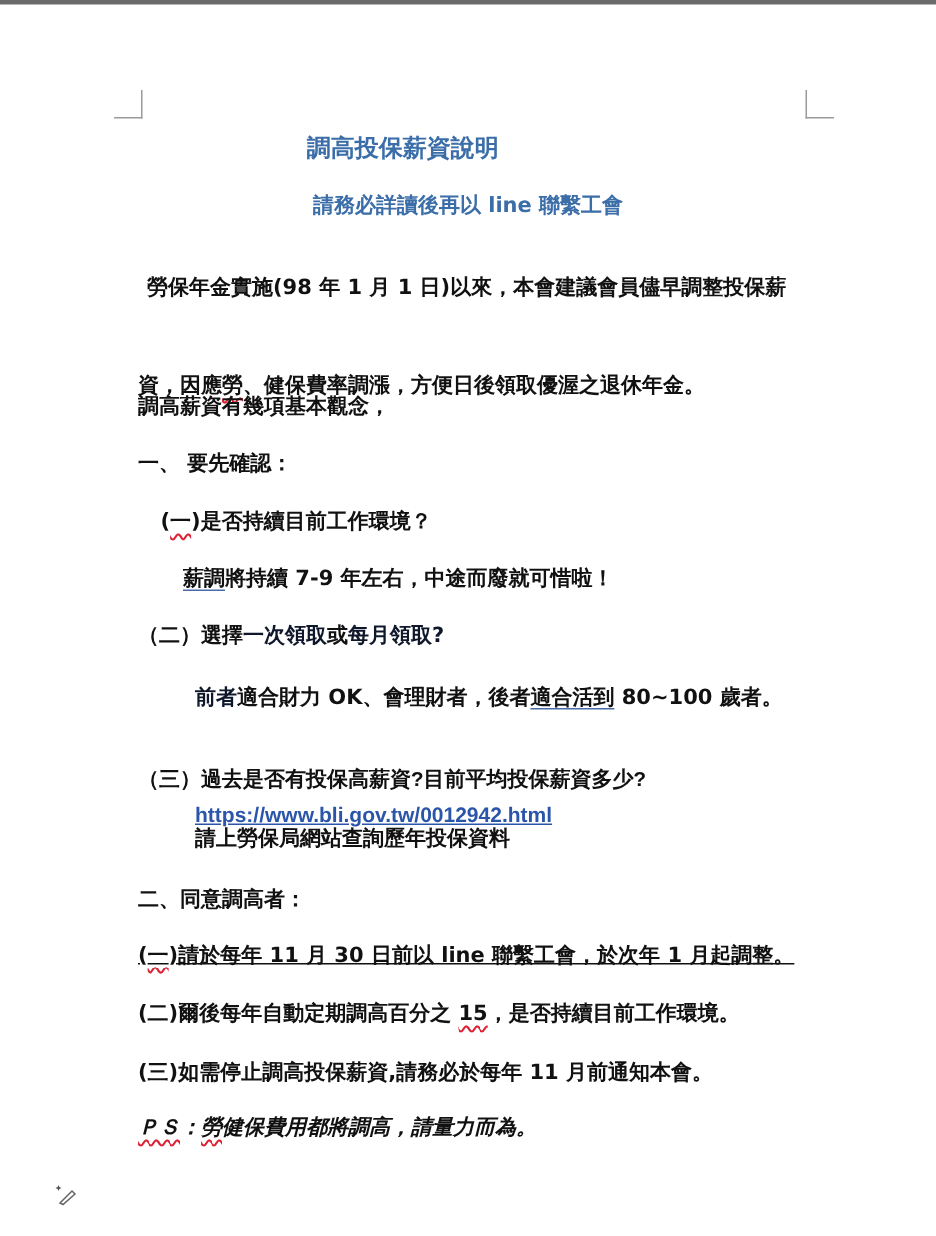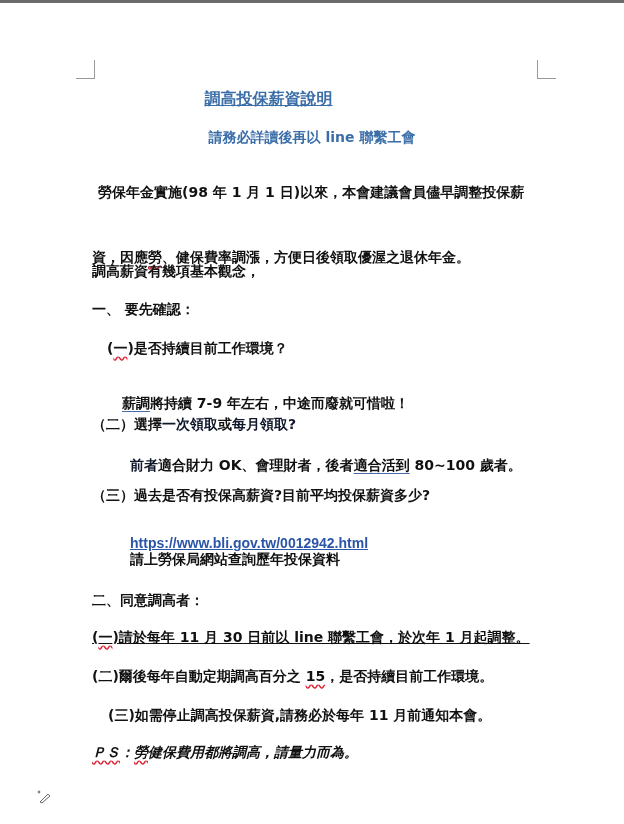--- a/index.html
+++ b/index.html
@@ -7,21 +7,21 @@
       width: 624px; height: 824px; position: relative; overflow: hidden;
       background: #ffffff;
       font-family: "DejaVu Sans", "Liberation Sans", sans-serif;
       color: #111;
     }
     .topbar { position: absolute; left: 0; top: 0; width: 624px; height: 3px; background: #6b6b6b; }
     .corner { position: absolute; width: 18px; height: 18px; }
     .corner-tl { left: 76px; top: 60px; border-right: 1px solid #9a9a9a; border-bottom: 1px solid #9a9a9a; }
     .corner-tr { left: 537px; top: 60px; border-left: 1px solid #9a9a9a; border-bottom: 1px solid #9a9a9a; }
     .line { position: absolute; white-space: nowrap; font-weight: bold; font-size: 14px; line-height: 18px; }
-    .title { left: 0; width: 537px; text-align: center; color: #3b6ea8; font-size: 16px; text-decoration: underline; }
+    .title { left: 0; width: 537px; text-align: center; color: #3b6ea8; font-size: 16px; }
     .subtitle { left: 0; width: 624px; text-align: center; color: #3b6ea8; font-size: 14px; }
     .blue { color: #0f172a; }
     .link { color: #2a55a8; text-decoration: underline; font-family: "Liberation Sans", sans-serif; }
     .squig { text-decoration: underline wavy #d23; text-underline-offset: 3px; }
     .uline { text-decoration: underline; text-decoration-color: #4a6aa8; text-underline-offset: 3px; }
     .pen { position: absolute; left: 36px; top: 788px; width: 16px; height: 16px; }
   </style>
 </head>
 <body>
 
@@ -36,43 +36,43 @@
 <div class="line" style="left:92px; top:224px;margin-top:24px;">
   <span>資，因應</span><span class="squig">勞</span><span>、健保費率調漲，方便日後領取優渥之退休年金。</span>
 </div>
 <div class="line" style="left:92px; top:262px;">調高薪資有幾項基本觀念，</div>
 
 <div class="line" style="left:92px; top:300px;">一、  要先確認：</div>
 
 <div class="line" style="left:107px; top:339px;">
   <span>(</span><span class="squig">一</span><span>)是否持續目前工作環境？</span>
 </div>
-<div class="line" style="left:122px; top:377px;margin-top:17px;">
+<div class="line" style="left:122px; top:377px;">
   <span class="uline">薪調</span><span>將持續 7-9 年左右，中途而廢就可惜啦！</span>
 </div>
 
 <div class="line" style="left:92px; top:415px;">
   <span>（二）選擇</span><span class="blue">一次領取</span><span>或</span><span class="blue">每月領取?</span>
 </div>
 <div class="line" style="left:130px; top:456px;">
   <span class="blue">前者</span><span>適合財力 OK、會理財者，後者</span><span class="uline">適合活到</span><span> 80~100 歲者。</span>
 </div>
 
-<div class="line" style="left:92px; top:486px;">（三）過去是否有投保高薪資?目前平均投保薪資多少?</div>
+<div class="line" style="left:92px; top:512px;font-family:Liberation Mono, monospace;">（三）過去是否有投保高薪資?目前平均投保薪資多少?</div>
 <div class="line link" style="left:130px; top:522px;margin-top:12px;">https://www.bli.gov.tw/0012942.html</div>
 <div class="line" style="left:130px; top:550px;">請上勞保局網站查詢歷年投保資料</div>
 
 <div class="line" style="left:92px; top:591px;">二、同意調高者：</div>
 <div class="line" style="left:92px; top:628px;text-decoration:underline;">
   <span>(</span><span class="squig">一</span><span>)請於每年 11 月 30 日前以 line 聯繫工會，於次年 1 月起調整。</span>
 </div>
 <div class="line" style="left:92px; top:667px;">
   <span>(二)爾後每年自動定期調高百分之 </span><span class="squig">15</span><span>，是否持續目前工作環境。</span>
 </div>
-<div class="line" style="left:108px; top:706px;">(三)如需停止調高投保薪資,請務必於每年 11 月前通知本會。</div>
+<div class="line" style="left:92px; top:706px;">(三)如需停止調高投保薪資,請務必於每年 11 月前通知本會。</div>
 
 <div class="line" style="left:92px; top:743px;font-style:italic;">
   <span class="squig">ＰＳ</span><span>：</span><span class="squig">勞</span><span>健保費用都將調高，請量力而為。</span>
 </div>
 
 <svg class="pen" viewBox="0 0 16 16">
   <path d="M4 14 L12 6 L14 8 L6 15 Z" fill="none" stroke="#666" stroke-width="1"></path>
   <path d="M3 2 L3.6 3.4 L5 4 L3.6 4.6 L3 6 L2.4 4.6 L1 4 L2.4 3.4 Z" fill="#555"></path>
 </svg>
 

